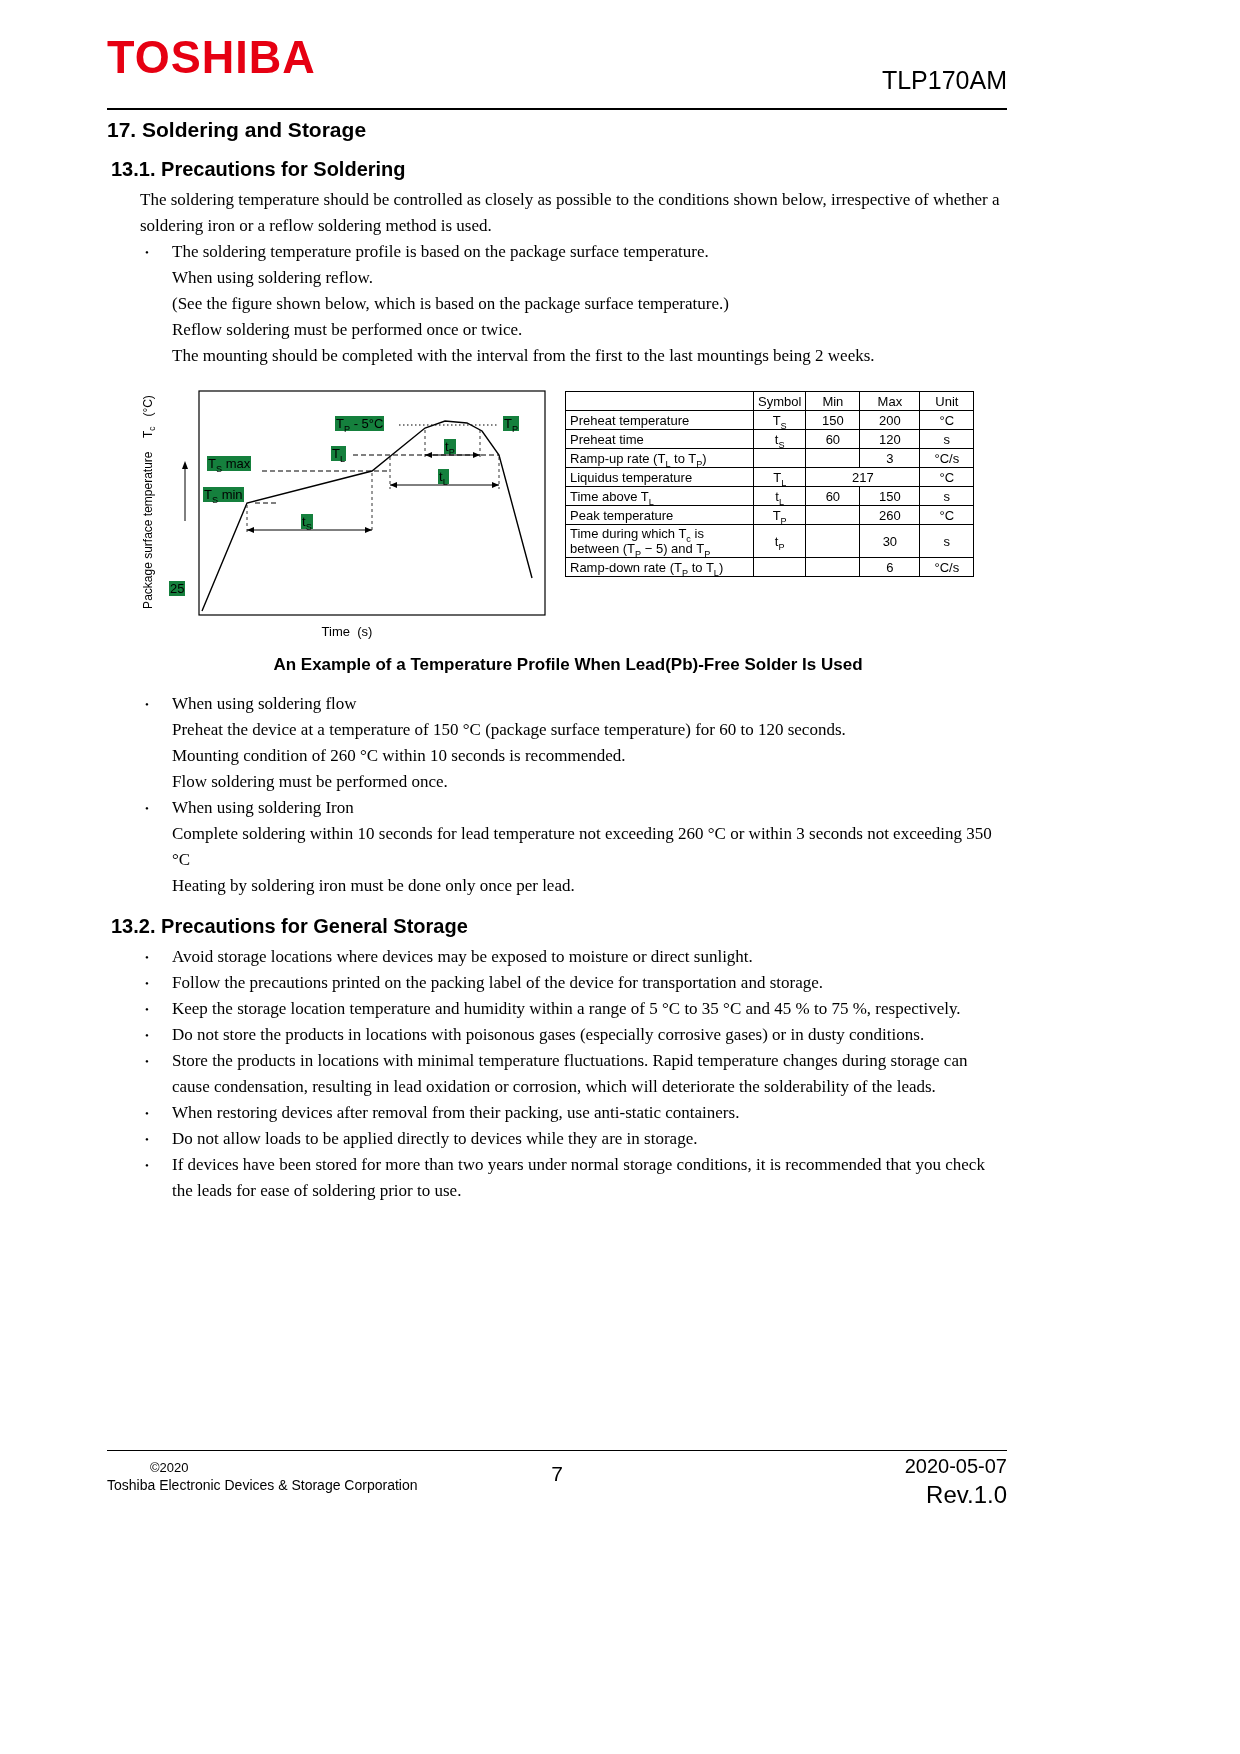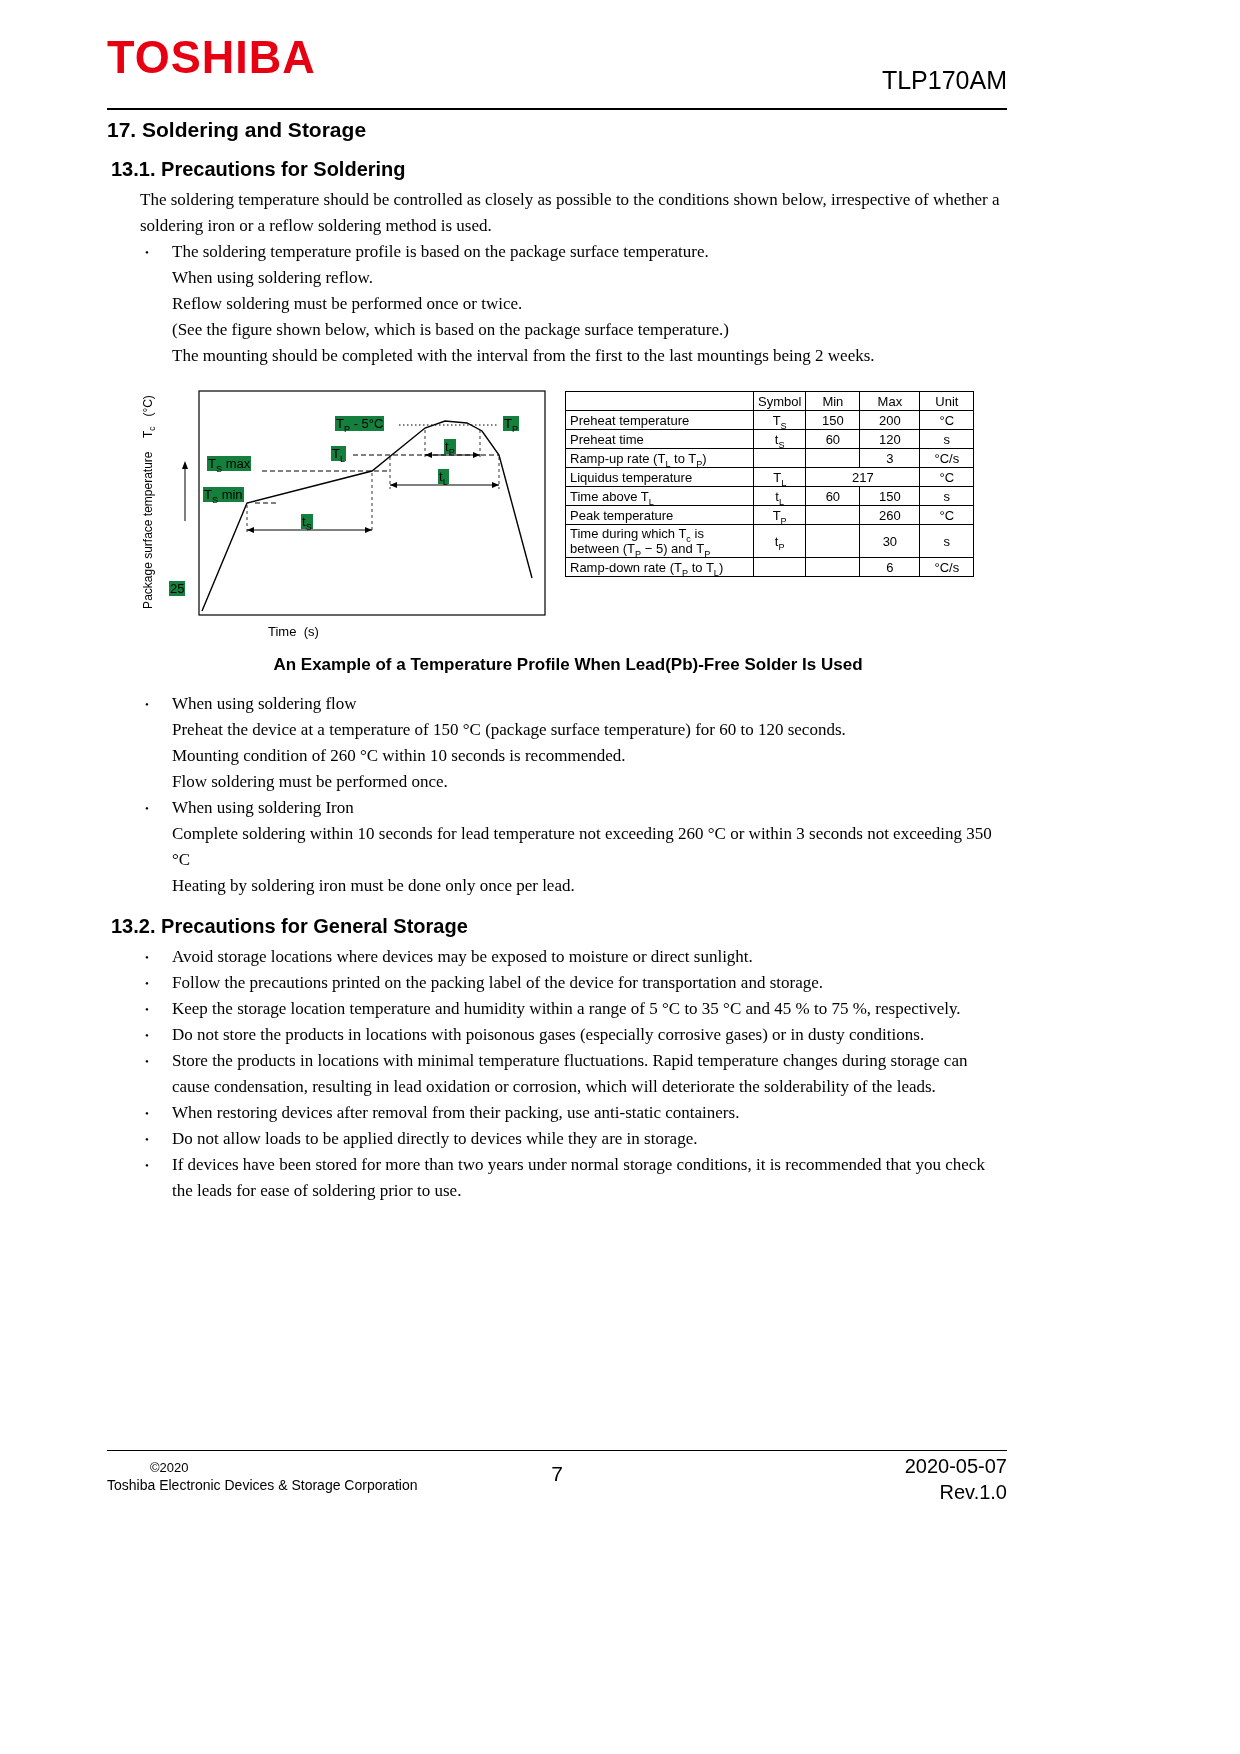--- a/index.html
+++ b/index.html
@@ -24,21 +24,21 @@
   .bullet-body { flex: 1 1 auto; }
 
   
   .figure { position: relative; height: 308px; margin: 14px 0 0 0; }
   .graph { position: absolute; left: 30px; top: 0; width: 432px; height: 265px;
            font-family: "Liberation Sans", sans-serif; font-size: 13px; }
   .graph svg { position: absolute; left: 0; top: 0; }
   .glabel { position: absolute; white-space: nowrap; line-height: 15px; background: #15803d; padding: 0 1px; }
   .ylabel { left: 4px; top: 231px; width: 224px; transform: rotate(-90deg); transform-origin: 0 0;
             text-align: center; font-size: 12px; background: transparent; }
-  .xlabel { left: 130px; top: 241px; width: 160px; text-align: left; background: transparent; }
+  .xlabel { left: 130px; top: 241px; width: 160px; text-align: center; background: transparent; }
   sub { font-size: 0.7em; line-height: 0; }
 
   .box    { fill: none; stroke: #000; stroke-width: 1.2; }
   .curve  { fill: none; stroke: #000; stroke-width: 1.4; }
   .dash   { stroke: #000; stroke-width: 1; stroke-dasharray: 5 3; }
   .dotln  { stroke: #000; stroke-width: 1.2; stroke-dasharray: 1.5 2.5; }
   .vguide { stroke: #000; stroke-width: 0.8; stroke-dasharray: 3 3; }
   .arrline{ stroke: #000; stroke-width: 1; }
   .graph polygon { fill: #000; }
 
@@ -54,21 +54,21 @@
                 font-family: "Liberation Sans", sans-serif; font-size: 17px; font-weight: bold; }
 
   
   .footer { position: absolute; left: 107px; top: 1450px; width: 900px; height: 70px;
             font-family: "Liberation Sans", sans-serif; }
   .footer-rule { position: absolute; left: 0; top: 0; width: 100%; height: 1px; background: #000; }
   .f-copy    { position: absolute; left: 0; top: 10px; font-size: 13px; margin-left: 43px; }
   .f-company { position: absolute; left: 0; top: 27px; font-size: 14px; }
   .f-page    { position: absolute; left: 0; right: 0; top: 12px; text-align: center; font-size: 21px; }
   .f-date    { position: absolute; right: 0; top: 5px; font-size: 20px; }
-  .f-rev     { position: absolute; right: 0; top: 31px; font-size: 20px; text-align: right; }
+  .f-rev     { position: absolute; right: 0; top: 31px; font-size: 24px; text-align: right; }
 </style>
 </head>
 <body>
 
 <div class="page">
 
   <div class="header">
     <div class="logo">TOSHIBA</div>
     <div class="part-number">TLP170AM</div>
     <div class="header-rule"></div>
@@ -79,22 +79,22 @@
     <h1 class="sec">17. Soldering and Storage</h1>
     <h2 class="sub">13.1. Precautions for Soldering</h2>
 
     <p class="body-text intro">The soldering temperature should be controlled as closely as possible to the conditions shown below, irrespective of whether a soldering iron or a reflow soldering method is used.</p>
 
     <div class="bullet">
       <span class="dot">•</span>
       <div class="bullet-body">
         <div>The soldering temperature profile is based on the package surface temperature.</div>
         <div>When using soldering reflow.</div>
+        <div>(See the figure shown below, which is based on the package surface temperature.)</div>
         <div>Reflow soldering must be performed once or twice.</div>
-        <div>(See the figure shown below, which is based on the package surface temperature.)</div>
         <div>The mounting should be completed with the interval from the first to the last mountings being 2 weeks.</div>
       </div>
     </div>
 
     <div class="figure">
 
       <div class="graph">
         <svg width="432" height="265" viewBox="0 0 432 265">
           <rect class="box" x="62" y="8" width="346" height="224"></rect>
           <path class="curve" d="M65,228 L110,120 L235,88 L288,45 L308,38 L330,40 L345,48 L362,72 L395,195"></path>

